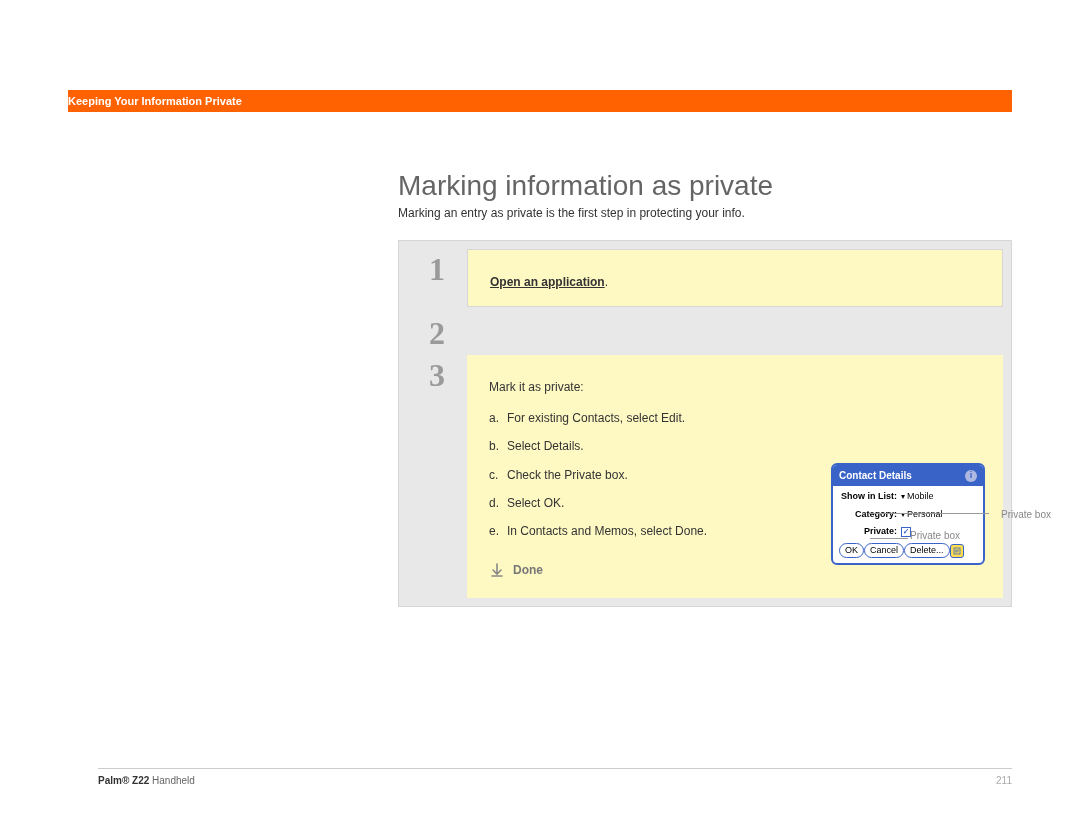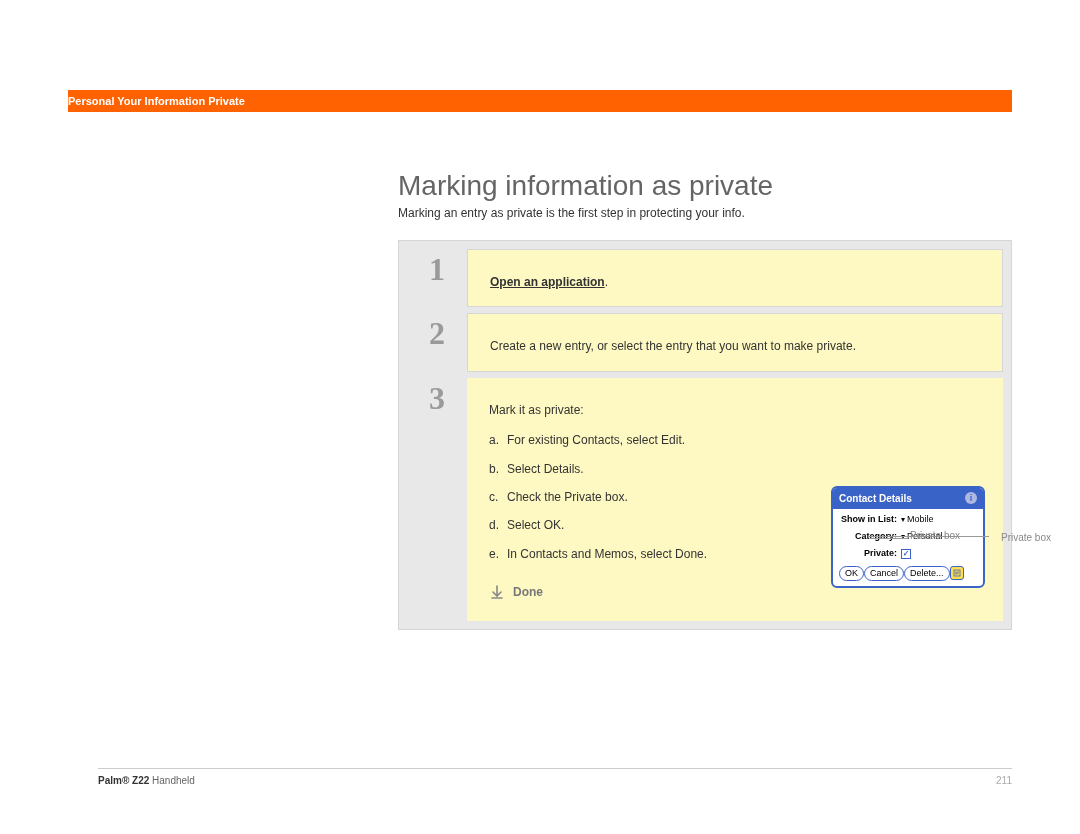--- a/index.html
+++ b/index.html
@@ -176,43 +176,40 @@
     border-top: 1px solid #ccc;
     padding-top: 6px;
   }
   .footer-left b { color:#333; }
   .footer-right { color:#aaa; }
 </style>
 </head>
 <body>
 
 <div class="header-bar">
-  <div class="chapter-title">Personal Your Information Private</div>
+  <div class="chapter-title">Keeping Your Information Private</div>
 </div>
 
 <h1 class="main-title">Marking information as private</h1>
 <div class="intro-text">Marking an entry as private is the first step in protecting your info.</div>
 
 <div class="steps-container">
 
   <div class="step-row">
     <div class="step-num-col">
       <div class="step-num">1</div>
     </div>
     <div class="step-body-col">
       <span class="link-text">Open an application</span><span>.</span>
     </div>
   </div>
 
   <div class="step-row">
     <div class="step-num-col">
       <div class="step-num">2</div>
-    </div>
-    <div class="step-body-col">
-      <span>Create a new entry, or select the entry that you want to make private.</span>
     </div>
   </div>
 
   <div class="step-row">
     <div class="step-num-col">
       <div class="step-num">3</div>
     </div>
     <div class="step-body-col callout-wrap" style="border:none; padding-bottom:18px;">
       <div style="margin-bottom:10px;">Mark it as private:</div>
       <div class="sub-list">

